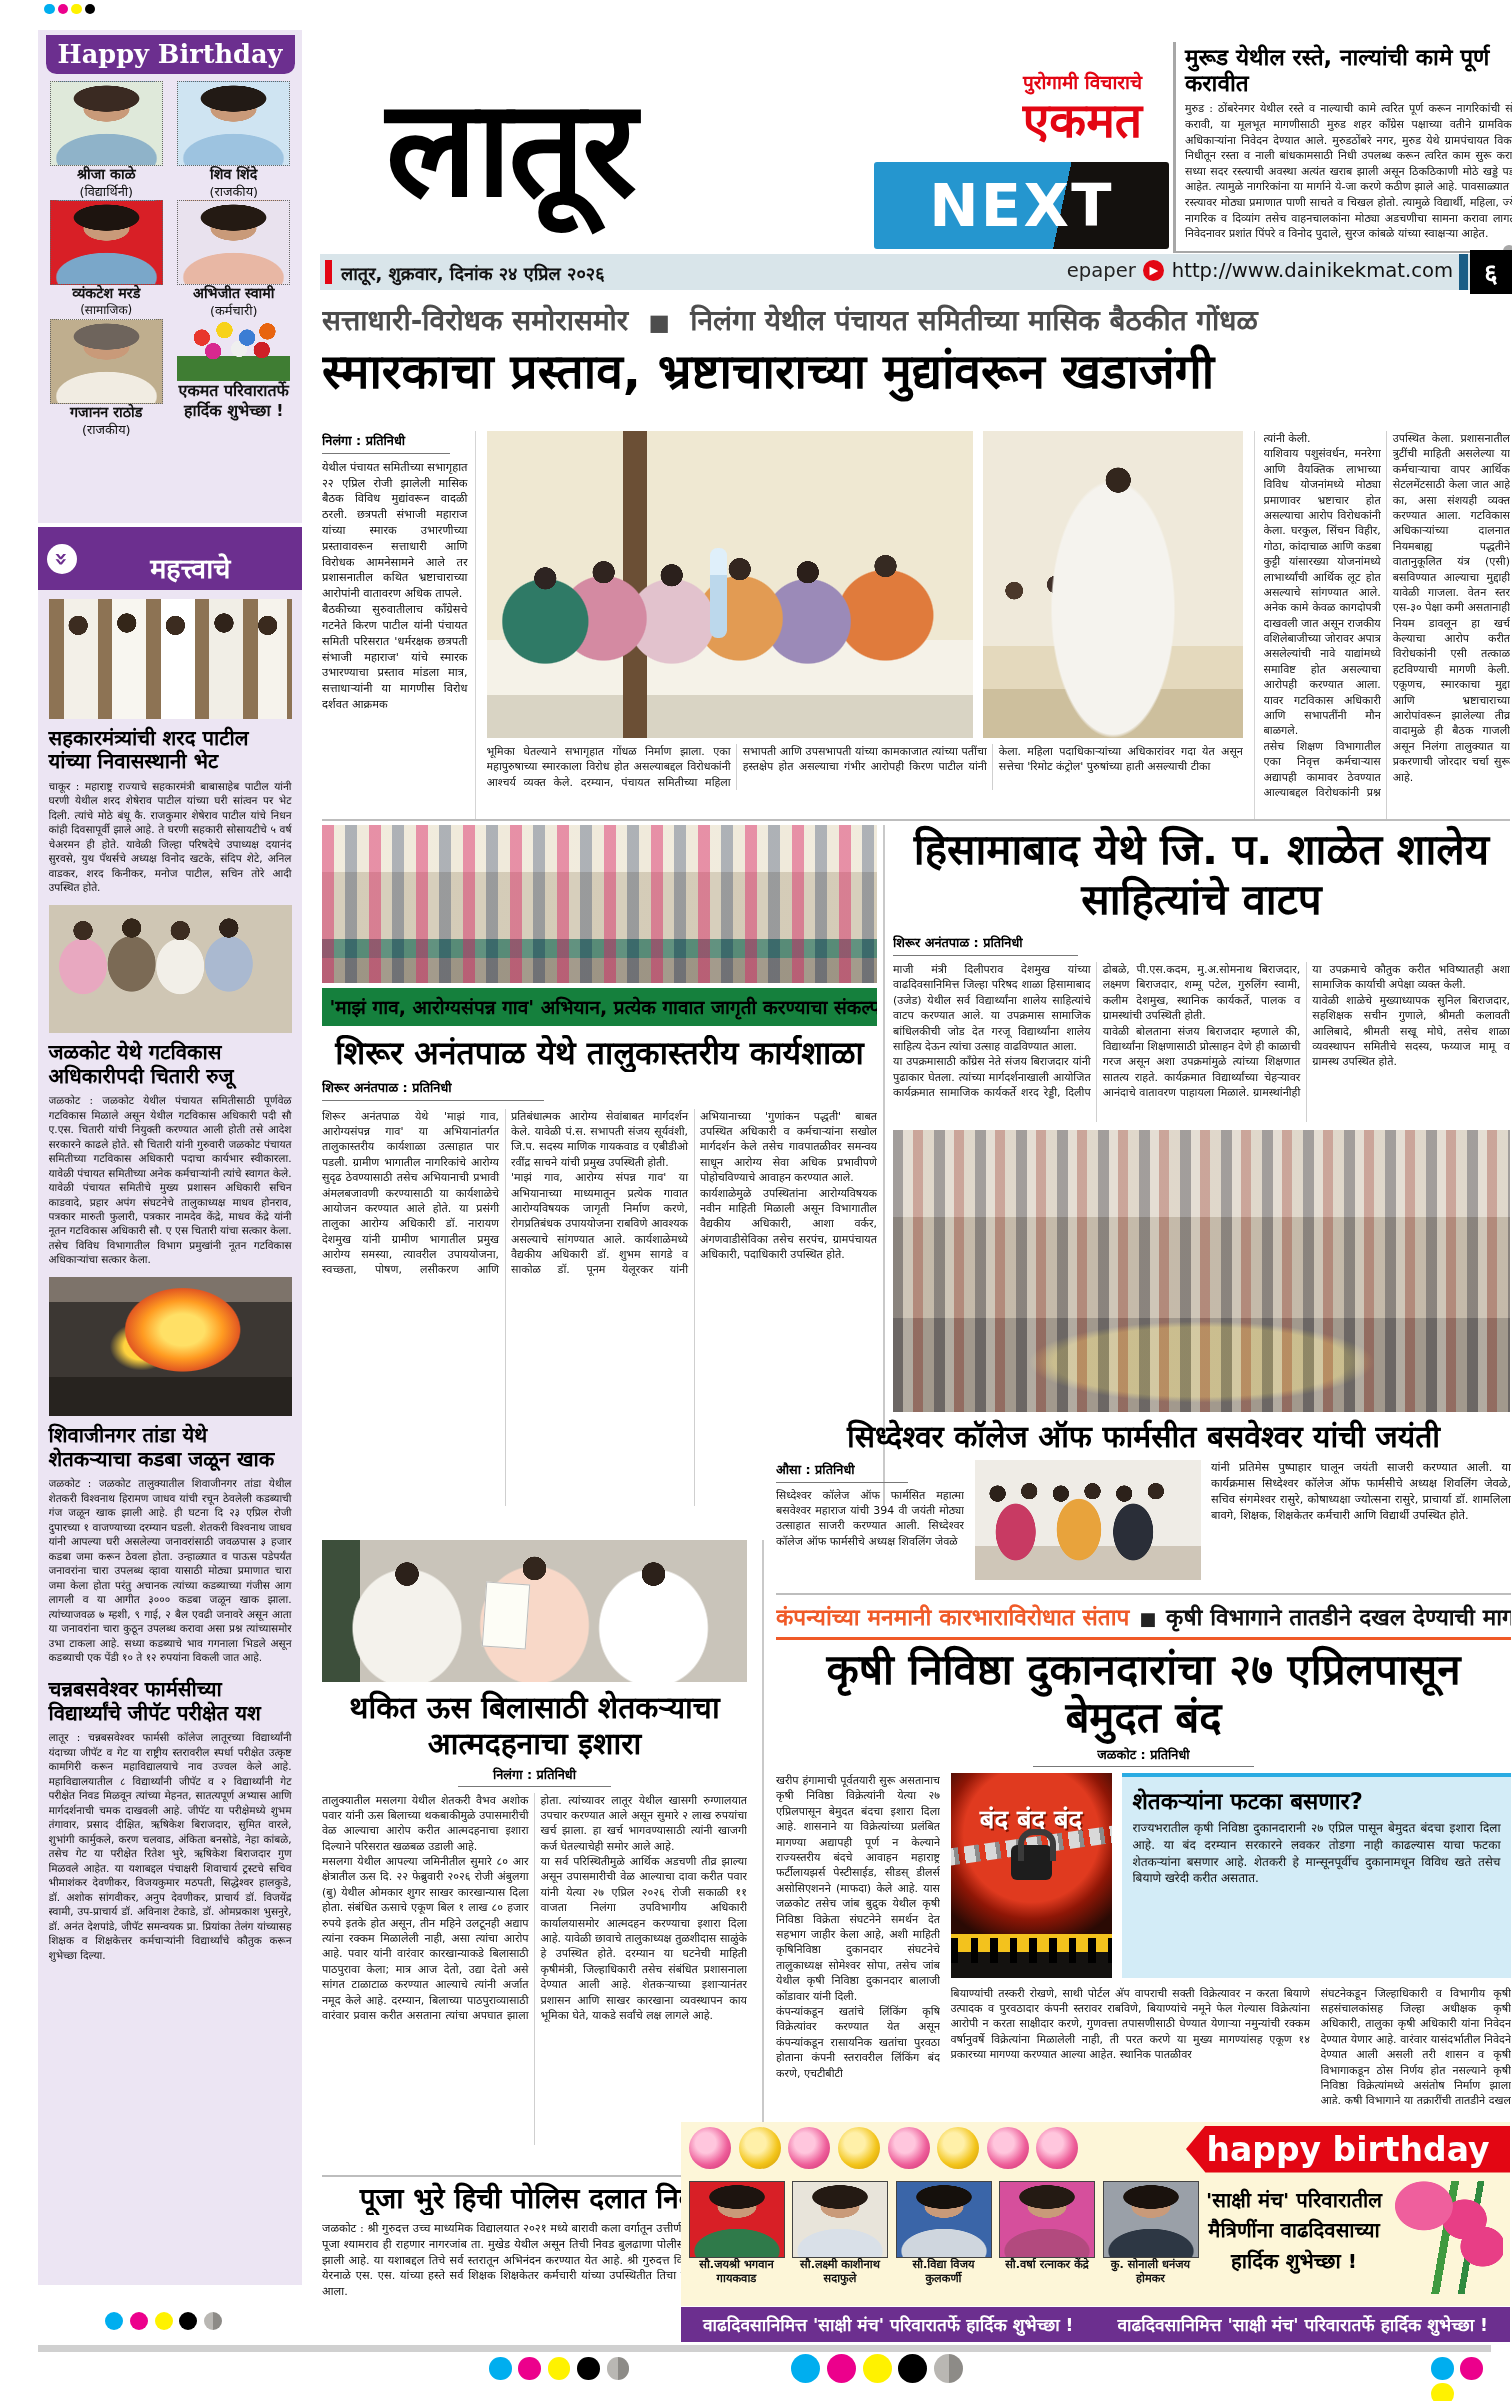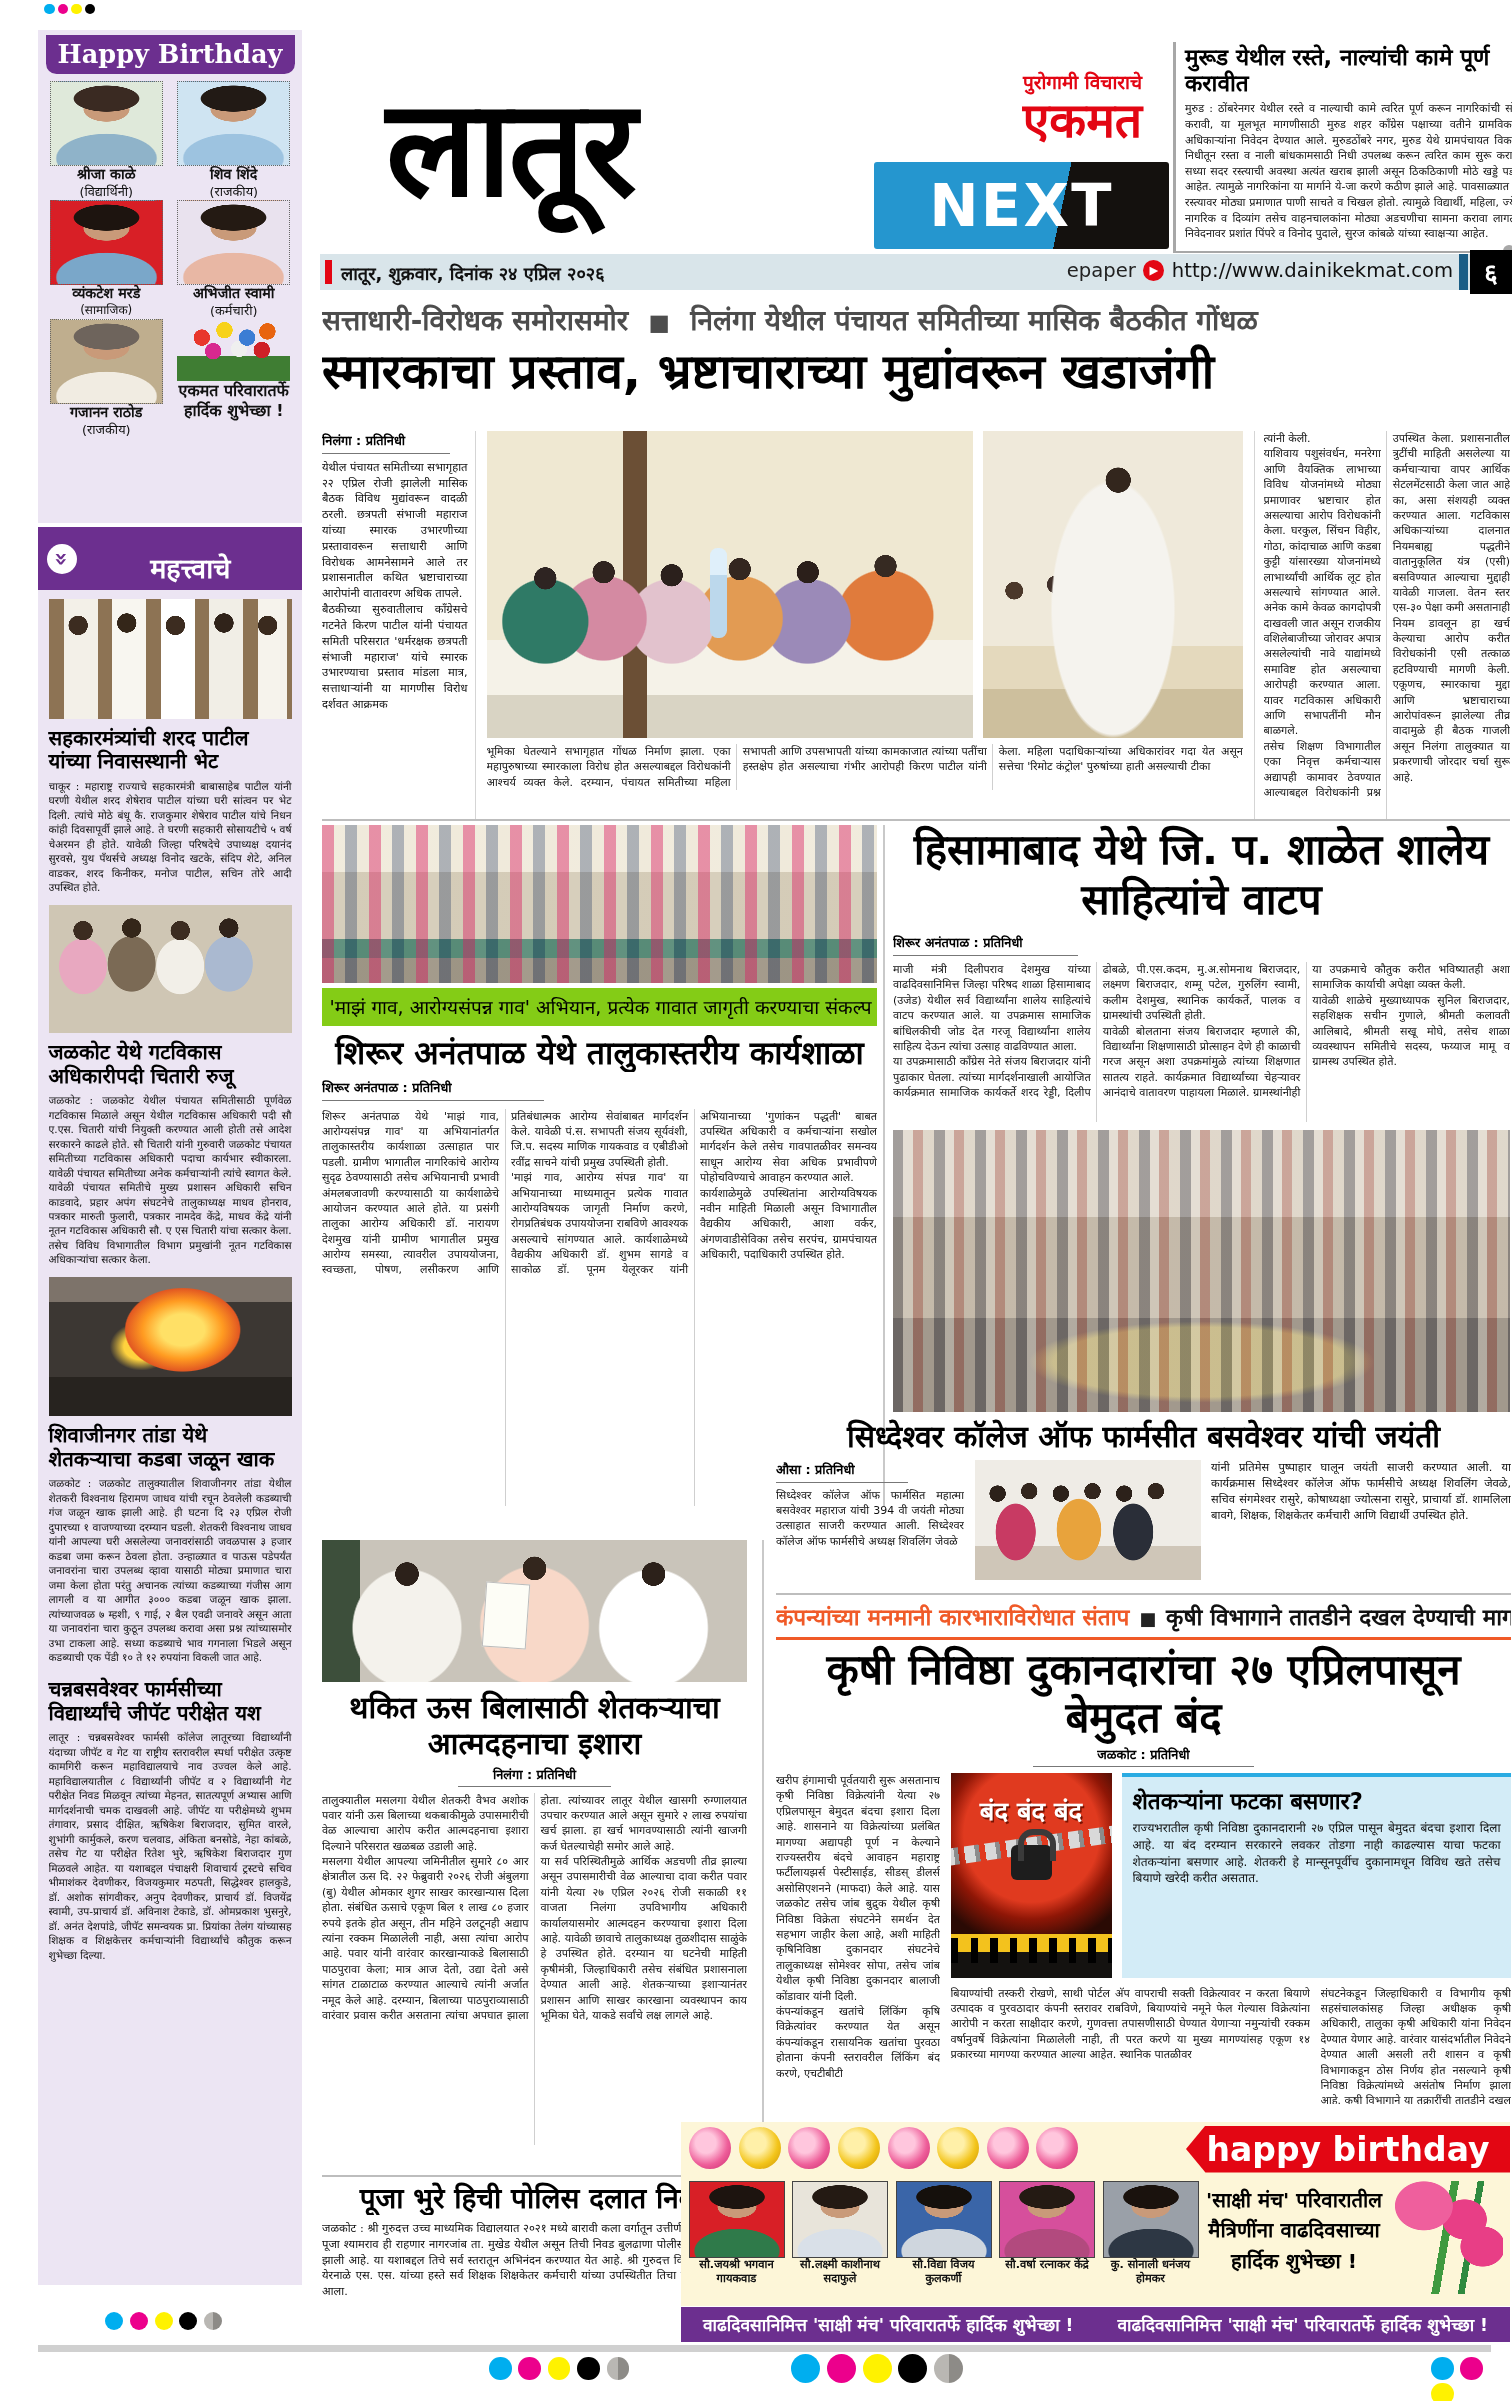--- a/index.html
+++ b/index.html
@@ -208,21 +208,21 @@
     <div style="padding:10.5px 10.5px 0;">
       <div class="hl" style="font-size:20.3px;margin:3px 0 4.5px;">चन्नबसवेश्वर फार्मसीच्या विद्यार्थ्यांचे जीपॅट परीक्षेत यश</div>
       <div class="bt just" style="font-size:10.5px;line-height:1.38;">लातूर : चन्नबसवेश्वर फार्मसी कॉलेज लातूरच्या विद्यार्थ्यांनी यंदाच्या जीपॅट व गेट या राष्ट्रीय स्तरावरील स्पर्धा परीक्षेत उत्कृष्ट कामगिरी करून महाविद्यालयाचे नाव उज्वल केले आहे. महाविद्यालयातील ८ विद्यार्थ्यांनी जीपॅट व २ विद्यार्थ्यांनी गेट परीक्षेत निवड मिळवून त्यांच्या मेहनत, सातत्यपूर्ण अभ्यास आणि मार्गदर्शनाची चमक दाखवली आहे. जीपॅट या परीक्षेमध्ये शुभम तंगावार, प्रसाद दीक्षित, ऋषिकेश बिराजदार, सुमित वारले, शुभांगी कार्मुकले, करण चलवाड, अंकिता बनसोडे, नेहा कांबळे, तसेच गेट या परीक्षेत रितेश भुरे, ऋषिकेश बिराजदार गुण मिळवले आहेत. या यशाबद्दल पंचाक्षरी शिवाचार्य ट्रस्टचे सचिव भीमाशंकर देवणीकर, विजयकुमार मठपती, सिद्धेश्वर हालकुडे, डॉ. अशोक सांगवीकर, अनुप देवणीकर, प्राचार्य डॉ. विजयेंद्र स्वामी, उप-प्राचार्य डॉ. अविनाश टेकाडे, डॉ. ओमप्रकाश भुसनुरे, डॉ. अनंत देशपांडे, जीपॅट समन्वयक प्रा. प्रियांका तेलंग यांच्यासह शिक्षक व शिक्षकेत्तर कर्मचाऱ्यांनी विद्यार्थ्यांचे कौतुक करून शुभेच्छा दिल्या.</div>
     </div>
   </div>
 
   <div class="abs" style="left:322px;top:825px;width:555px;height:681px;overflow:hidden;">
     <div class="photo" style="height:158px;background:
         repeating-linear-gradient(90deg,rgba(226,74,130,.55) 0 12px,rgba(255,255,255,.25) 12px 22.6px,rgba(80,100,140,.4) 22.6px 35px,rgba(255,255,255,.2) 35px 47px),
         linear-gradient(180deg,#ece5d2 0 30%,#cabfa6 30% 72%,#2e6e55 72% 84%,#857a66 84%);"></div>
-    <div style="background:#84cc16;font-weight:normal;font-size:19px;color:#000;padding:6px 7.5px;margin-top:4.5px;white-space:nowrap;overflow:hidden;">'माझं गाव, आरोग्यसंपन्न गाव' अभियान, प्रत्येक गावात जागृती करण्याचा संकल्प</div>
+    <div style="background:#15803d;font-weight:bold;font-size:19px;color:#000;padding:6px 7.5px;margin-top:4.5px;white-space:nowrap;overflow:hidden;">'माझं गाव, आरोग्यसंपन्न गाव' अभियान, प्रत्येक गावात जागृती करण्याचा संकल्प</div>
     <div class="hl" style="font-size:32px;text-align:center;margin:9px 0 6px;white-space:nowrap;overflow:hidden;">शिरूर अनंतपाळ येथे तालुकास्तरीय कार्यशाळा</div>
     <div class="byline" style="margin:1.5px 0 7.5px;"><span>शिरूर अनंतपाळ : प्रतिनिधी</span><span class="rule" style="width:40%;"></span></div>
     <div class="bt just cols3" style="font-size:11px;height:407px;">शिरूर अनंतपाळ येथे 'माझं गाव, आरोग्यसंपन्न गाव' या अभियानांतर्गत तालुकास्तरीय कार्यशाळा उत्साहात पार पडली. ग्रामीण भागातील नागरिकांचे आरोग्य सुदृढ ठेवण्यासाठी तसेच अभियानाची प्रभावी अंमलबजावणी करण्यासाठी या कार्यशाळेचे आयोजन करण्यात आले होते. या प्रसंगी तालुका आरोग्य अधिकारी डॉ. नारायण देशमुख यांनी ग्रामीण भागातील प्रमुख आरोग्य समस्या, त्यावरील उपाययोजना, स्वच्छता, पोषण, लसीकरण आणि प्रतिबंधात्मक आरोग्य सेवांबाबत मार्गदर्शन केले. यावेळी पं.स. सभापती संजय सूर्यवंशी, जि.प. सदस्य माणिक गायकवाड व एबीडीओ रवींद्र साचने यांची प्रमुख उपस्थिती होती.
 'माझं गाव, आरोग्य संपन्न गाव' या अभियानाच्या माध्यमातून प्रत्येक गावात आरोग्यविषयक जागृती निर्माण करणे, रोगप्रतिबंधक उपाययोजना राबविणे आवश्यक असल्याचे सांगण्यात आले. कार्यशाळेमध्ये वैद्यकीय अधिकारी डॉ. शुभम सागडे व साकोळ डॉ. पूनम येलूरकर यांनी अभियानाच्या 'गुणांकन पद्धती' बाबत उपस्थित अधिकारी व कर्मचाऱ्यांना सखोल मार्गदर्शन केले तसेच गावपातळीवर समन्वय साधून आरोग्य सेवा अधिक प्रभावीपणे पोहोचविण्याचे आवाहन करण्यात आले.
 कार्यशाळेमुळे उपस्थितांना आरोग्यविषयक नवीन माहिती मिळाली असून विभागातील वैद्यकीय अधिकारी, आशा वर्कर, अंगणवाडीसेविका तसेच सरपंच, ग्रामपंचायत अधिकारी, पदाधिकारी उपस्थित होते.</div>
   </div>
 
   <div class="abs vline" style="left:883px;top:825px;height:681px;"></div>
 
   <div class="abs" style="left:893px;top:825px;width:617px;height:587px;overflow:hidden;">
@@ -271,21 +271,21 @@
     </div>
     <div class="hl" style="font-size:42px;text-align:center;margin:6px 0 3px;line-height:1.15;">कृषी निविष्ठा दुकानदारांचा २७ एप्रिलपासून बेमुदत बंद</div>
     <div class="byline" style="text-align:center;"><span>जळकोट : प्रतिनिधी</span><span class="rule" style="margin:3px auto 0;width:30%;"></span></div>
     <div style="display:grid;grid-template-columns:164px 161px 188px 1fr;column-gap:10.5px;grid-template-rows:205px auto;margin-top:6px;">
       <div style="grid-row:1/3;overflow:hidden;">
         <div class="bt just" style="font-size:11px;">खरीप हंगामाची पूर्वतयारी सुरू असतानाच कृषी निविष्ठा विक्रेत्यांनी येत्या २७ एप्रिलपासून बेमुदत बंदचा इशारा दिला आहे. शासनाने या विक्रेत्यांच्या प्रलंबित मागण्या अद्यापही पूर्ण न केल्याने राज्यस्तरीय बंदचे आवाहन महाराष्ट्र फर्टीलायझर्स पेस्टीसाईड, सीडस् डीलर्स असोसिएशनने (माफदा) केले आहे. यास जळकोट तसेच जांब बुद्रुक येथील कृषी निविष्ठा विक्रेता संघटनेने समर्थन देत सहभाग जाहीर केला आहे, अशी माहिती कृषिनिविष्ठा दुकानदार संघटनेचे तालुकाध्यक्ष सोमेश्वर सोपा, तसेच जांब येथील कृषी निविष्ठा दुकानदार बालाजी कोंडावार यांनी दिली.
 कंपन्यांकडून खतांचे लिंकिंग कृषि विक्रेत्यांवर करण्यात येत असून कंपन्यांकडून रासायनिक खतांचा पुरवठा होताना कंपनी स्तरावरील लिंकिंग बंद करणे, एचटीबीटी</div>
       </div>
       <div style="grid-column:2;grid-row:1;position:relative;overflow:hidden;background:
           radial-gradient(ellipse 70% 55% at 50% 30%,#e03a1f 0 60%,#8f1606 75%,#2a0a04 100%);">
-        <div style="position:absolute;left:0;top:20px;width:100%;text-align:center;color:#fff;font-weight:900;font-size:25.6px;text-shadow:1.5px 1.5px 0 #7a1200;">बंद बंद बंद</div>
+        <div style="position:absolute;left:0;top:28px;width:100%;text-align:center;color:#fff;font-weight:900;font-size:25.6px;text-shadow:1.5px 1.5px 0 #7a1200;">बंद बंद बंद</div>
         <div style="position:absolute;left:-7.5px;top:63px;width:120%;height:16.6px;background:repeating-linear-gradient(90deg,#d9d9d9 0 10.5px,#8c8c8c 10.5px 15px,transparent 15px 21px);transform:rotate(-8deg);"></div>
         <div style="position:absolute;left:50%;top:72px;width:41px;height:35px;margin-left:-20.3px;background:#1d1d1d;border-radius:6px;"></div>
         <div style="position:absolute;left:50%;top:56px;width:25.6px;height:25.6px;margin-left:-12.8px;border:6px solid #3a3a3a;border-bottom:none;border-radius:15px 15px 0 0;"></div>
         <div style="position:absolute;left:0;bottom:0;width:100%;height:44px;background:linear-gradient(180deg,#f3c21d 0 40%,#141210 40%);"></div>
         <div style="position:absolute;left:0;bottom:15px;width:100%;height:25.6px;background:repeating-linear-gradient(90deg,#000 0 7.5px,transparent 7.5px 19.6px);"></div>
       </div>
       <div style="grid-column:3/5;grid-row:1;background:#d3ecf7;border-top:4.5px solid #29abe2;padding:7.5px 10.5px;overflow:hidden;">
         <div class="ib-title">शेतकऱ्यांना फटका बसणार?</div>
         <div class="bt just" style="font-size:12px;margin-top:4.5px;">राज्यभरातील कृषी निविष्ठा दुकानदारानी २७ एप्रिल पासून बेमुदत बंदचा इशारा दिला आहे. या बंद दरम्यान सरकारने लवकर तोडगा नाही काढल्यास याचा फटका शेतकऱ्यांना बसणार आहे. शेतकरी हे मान्सूनपूर्वीच दुकानामधून विविध खते तसेच बियाणे खरेदी करीत असतात.</div>
       </div>

